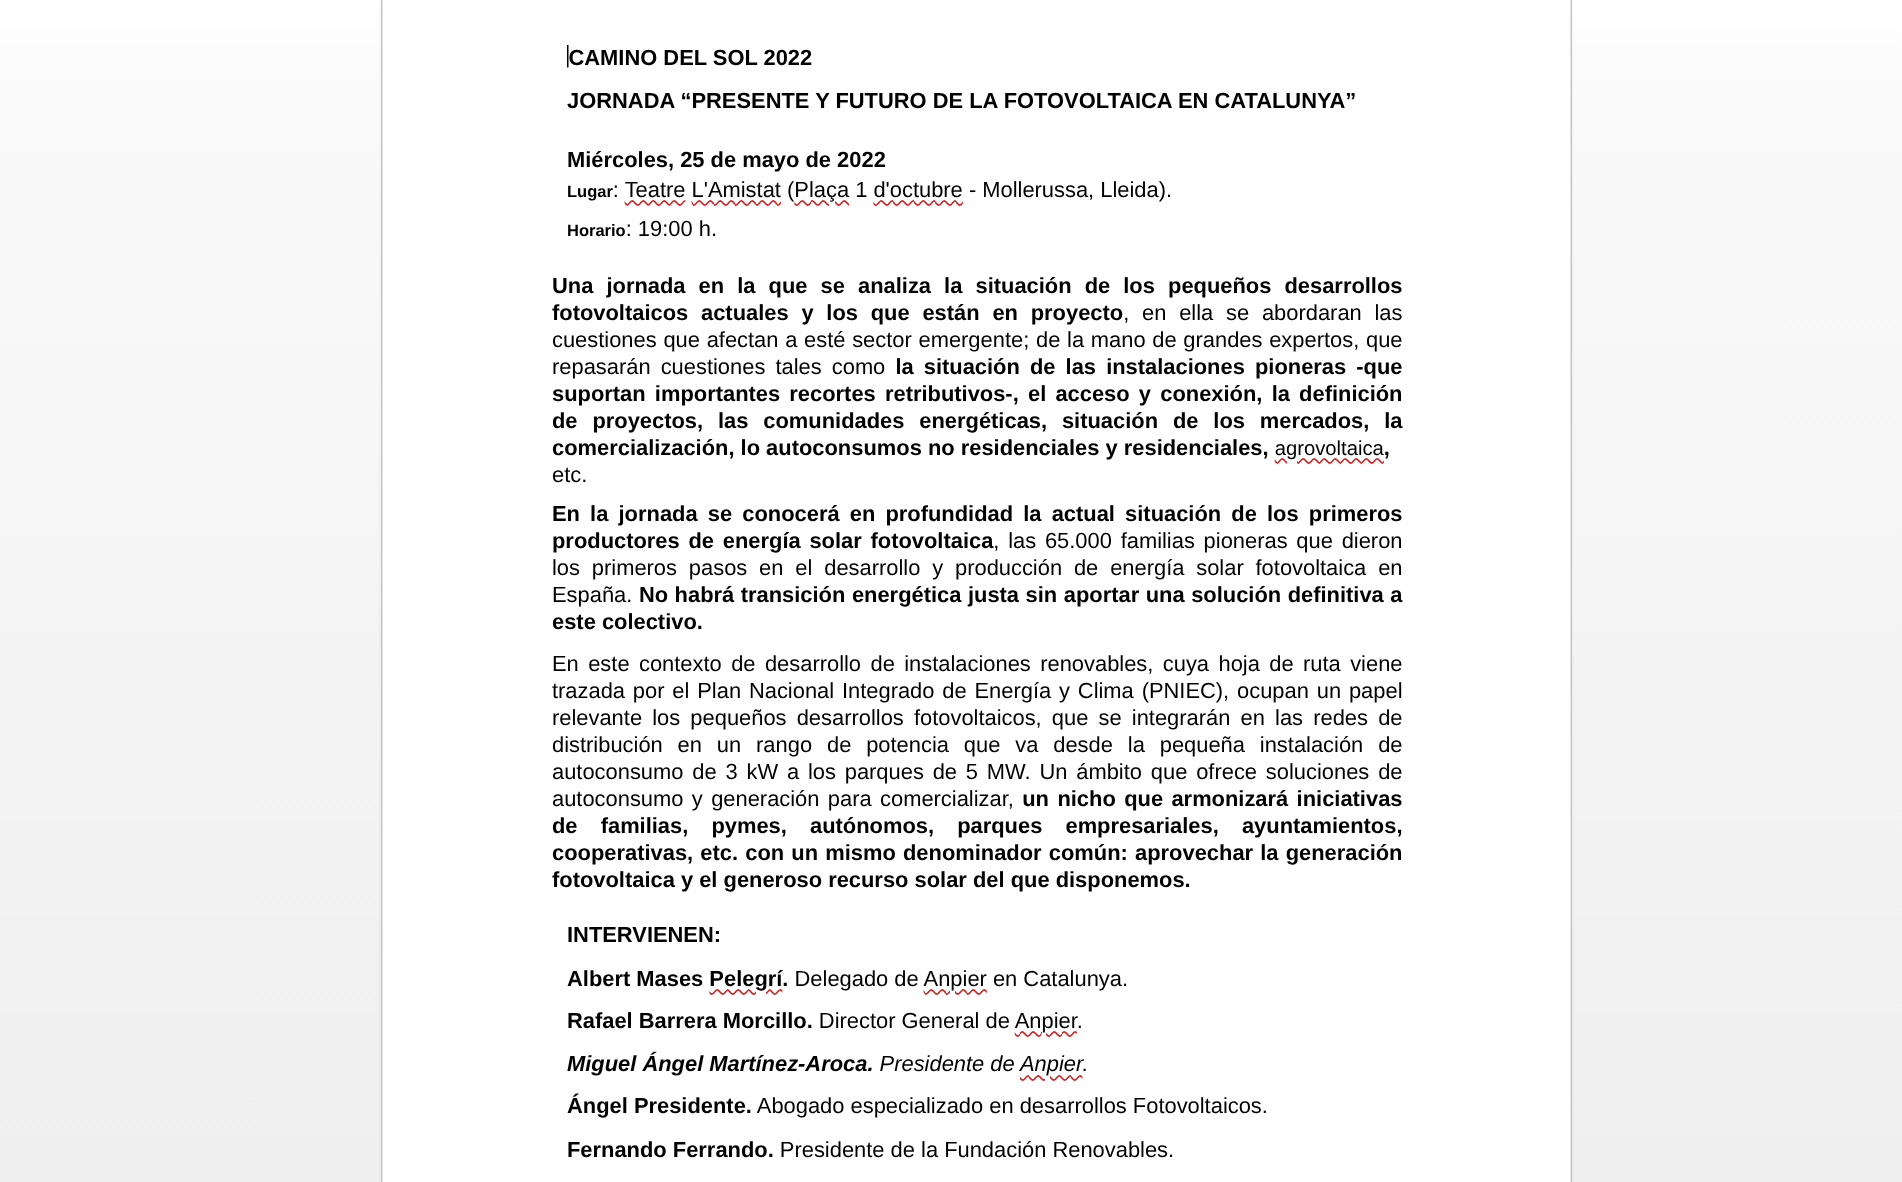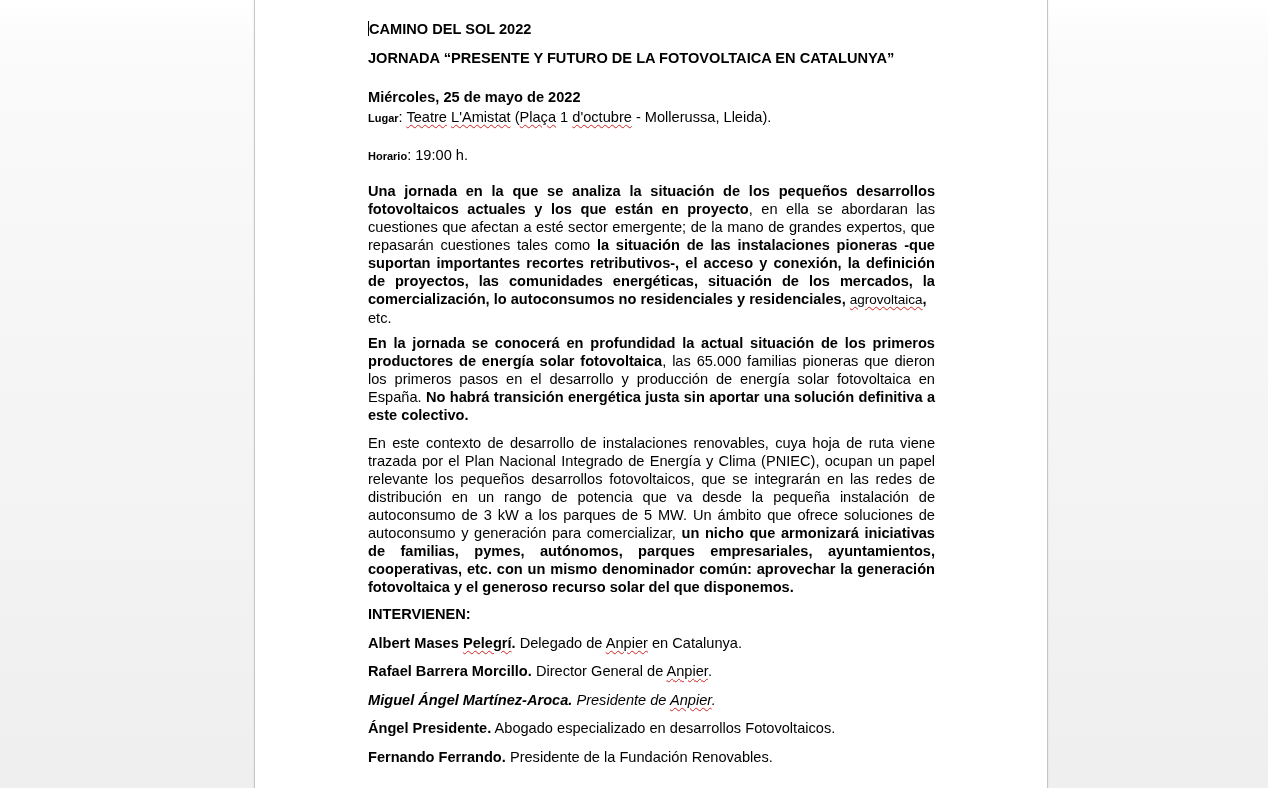--- a/index.html
+++ b/index.html
@@ -20,21 +20,21 @@
       box-shadow: 0 0 2px rgba(0,0,0,0.08);
     }
     .content {
       position: absolute;
       left: 113px;
       top: 22px;
       width: 567px;
       font-size: 14.6px;
       line-height: 18px;
     }
-    .line { margin: 0; white-space: nowrap; }
+    .line { margin: 10px; white-space: nowrap; }
     .h { font-weight: bold; }
     .p { text-align: justify; margin: 0; }
     .b { font-weight: bold; }
     .big-label { font-size: 11px; font-weight: bold; }
     .spell {
       text-decoration: underline wavy #d42020;
       text-decoration-thickness: 1px;
       text-underline-offset: 2px;
     }
     .cursor {
@@ -49,21 +49,21 @@
   <div class="content">
 
     <p class="line h" style="position:absolute; top:0px;"><span class="cursor"></span><span>CAMINO DEL SOL 2022</span></p>
 
     <p class="line h" style="position:absolute; top:29px;">JORNADA “PRESENTE Y FUTURO DE LA FOTOVOLTAICA EN CATALUNYA”</p>
 
     <p class="line h" style="position:absolute; top:68px;">Miércoles, 25 de mayo de 2022</p>
 
     <p class="line" style="position:absolute; top:88px;"><span class="big-label">Lugar</span><span>: </span><span class="spell">Teatre</span> <span class="spell">L'Amistat</span><span> (</span><span class="spell">Plaça</span><span> 1 </span><span class="spell">d'octubre</span><span> - Mollerussa, Lleida).</span></p>
 
-    <p class="line" style="position:absolute; top:126px;text-align:right;"><span class="big-label">Horario</span><span>: 19:00 h.</span></p>
+    <p class="line" style="position:absolute; top:114px;text-align:right;"><span class="big-label">Horario</span><span>: 19:00 h.</span></p>
 
     <p class="p" style="position:absolute; top:162px; width:567px;"><span class="b">Una jornada en la que se analiza la situación de los pequeños desarrollos fotovoltaicos actuales y los que están en proyecto</span><span>, en ella se abordaran las cuestiones que afectan a esté sector emergente; de la mano de grandes expertos, que repasarán cuestiones tales como </span><span class="b">la situación de las instalaciones pioneras -que suportan importantes recortes retributivos-, el acceso y conexión, la definición de proyectos, las comunidades energéticas, situación de los mercados, la comercialización, lo autoconsumos no residenciales y residenciales</span><span class="b">, </span><span class="spell b" style="font-weight:normal; font-size:13.5px;">agrovoltaica</span><span class="b">,</span><br><span class="b" style="font-weight:normal;">etc.</span></p>
 
     <p class="p" style="position:absolute; top:314px; width:567px;"><span class="b">En la jornada se conocerá en profundidad la actual situación de los primeros productores de energía solar fotovoltaica</span><span>, las 65.000 familias pioneras que dieron los primeros pasos en el desarrollo y producción de energía solar fotovoltaica en España. </span><span class="b">No habrá transición energética justa sin aportar una solución definitiva a este colectivo.</span></p>
 
     <p class="p" style="position:absolute; top:414px; width:567px;"><span>En este contexto de desarrollo de instalaciones renovables, cuya hoja de ruta viene trazada por el Plan Nacional Integrado de Energía y Clima (PNIEC), ocupan un papel relevante los pequeños desarrollos fotovoltaicos, que se integrarán en las redes de distribución en un rango de potencia que va desde la pequeña instalación de autoconsumo de 3 kW a los parques de 5 MW. Un ámbito que ofrece soluciones de autoconsumo y generación para comercializar, </span><span class="b">un nicho que armonizará iniciativas de familias, pymes, autónomos, parques empresariales, ayuntamientos, cooperativas, etc. con un mismo denominador común: aprovechar la generación fotovoltaica y el generoso recurso solar del que disponemos.</span></p>
 
     <p class="line h" style="position:absolute; top:585px;">INTERVIENEN:</p>
 
     <div>

